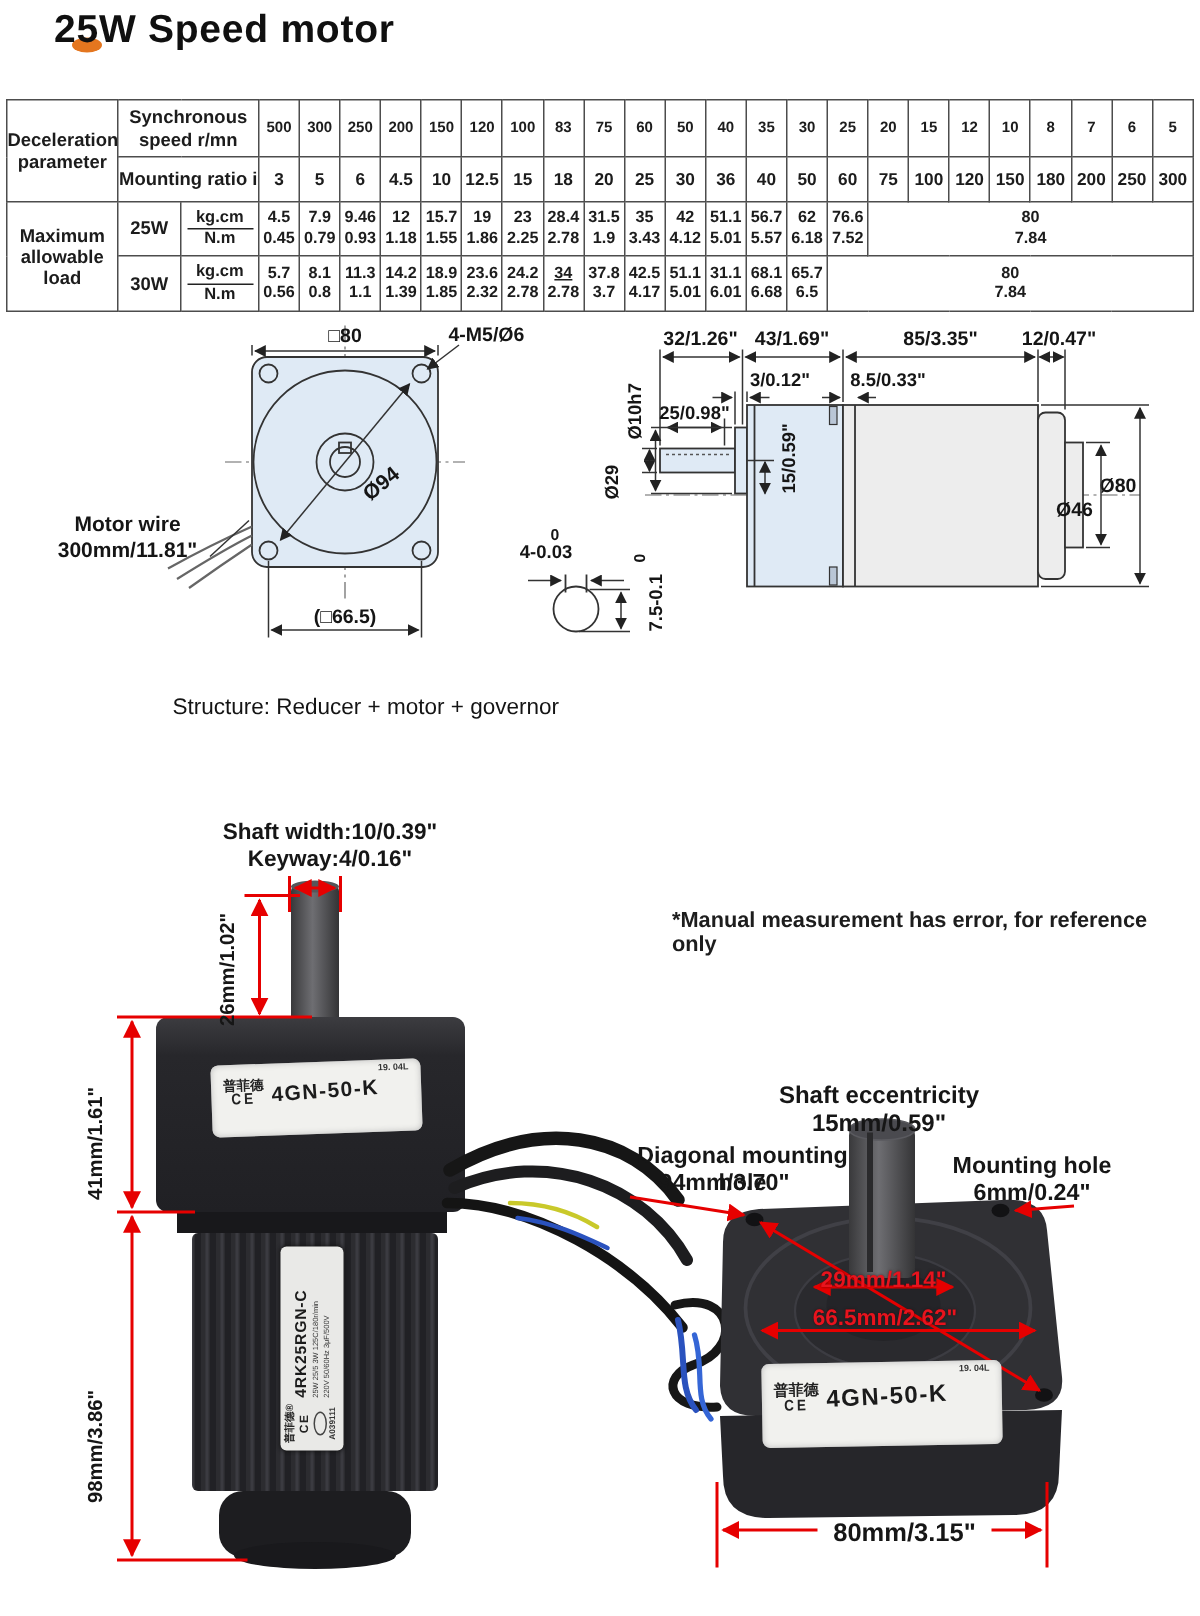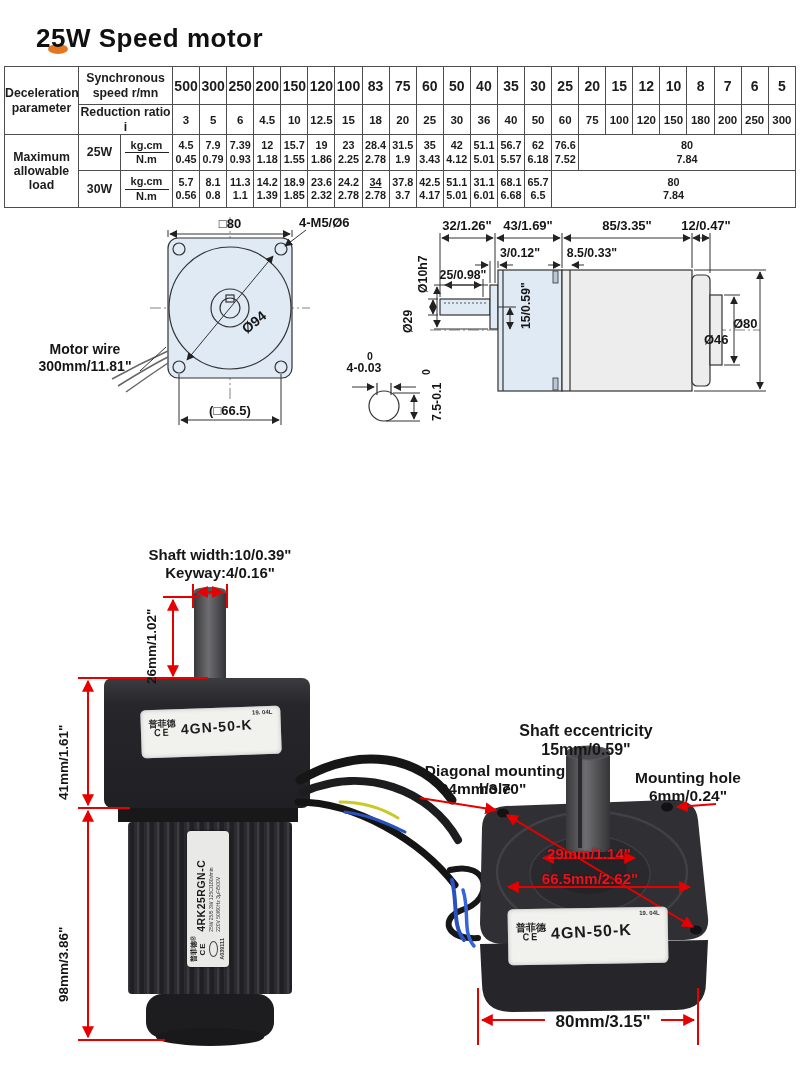--- a/index.html
+++ b/index.html
@@ -1,31 +1,31 @@
 <!DOCTYPE html>
 <html><head>
 <meta charset="utf-8">
 <style>
   html,body{margin:0;padding:0;background:#fff;}
   body{width:800px;height:1077px;position:relative;overflow:hidden;
        font-family:"Liberation Sans",sans-serif;color:#1a1a1a;}
   .page{position:absolute;inset:0;}
 
   
-  .title-wrap{position:absolute;left:36px;top:23px;z-index:2;}
+  .title-wrap{position:absolute;left:36px;top:4px;z-index:2;}
   .title-dot{position:absolute;left:12px;top:21px;width:20px;height:10px;background:#e4761f;
              border-radius:50%;z-index:1;}
   h1.title{position:relative;z-index:2;margin:0;font-size:26px;font-weight:700;color:#101010;letter-spacing:.5px;}
 
   
   table.spec{position:absolute;left:4px;top:66px;width:792px;border-collapse:collapse;table-layout:fixed;z-index:2;}
   table.spec td{border:1px solid #4d4d4d;text-align:center;vertical-align:middle;padding:0;
                 font-weight:700;color:#1c1c1c;overflow:hidden;}
   col.c1{width:74px}col.c2{width:42px}col.c3{width:52px}
-  .ra td{height:37px;font-size:14px;}
+  .ra td{height:37px;font-size:10px;}
   .rb td{height:29px;font-size:11.5px;}
   .rc td{height:35px;font-size:10.8px;line-height:1.22;}
   .rd td{height:36px;font-size:10.8px;line-height:1.22;}
   td.hd{font-size:12.3px;line-height:1.15;}
   .unit div{width:44px;margin:0 auto;font-size:11px;}
   .unit .ut{border-bottom:1.3px solid #222;}
   .u{text-decoration:underline;}
 
   
   .drawsvg{position:absolute;left:0;top:213px;z-index:1;}
@@ -135,21 +135,21 @@
       <td>20</td>
       <td>15</td>
       <td>12</td>
       <td>10</td>
       <td>8</td>
       <td>7</td>
       <td>6</td>
       <td>5</td>
     </tr>
     <tr class="rb">
-      <td colspan="2" class="hd">Reduction ratio  i</td>
+      <td colspan="2" class="hd">Mounting ratio  i</td>
       <td>3</td>
       <td>5</td>
       <td>6</td>
       <td>4.5</td>
       <td>10</td>
       <td>12.5</td>
       <td>15</td>
       <td>18</td>
       <td>20</td>
       <td>25</td>
@@ -176,21 +176,21 @@
       </td>
       <td>
             <div>4.5</div>
             <div>0.45</div>
           </td>
       <td>
             <div>7.9</div>
             <div>0.79</div>
           </td>
       <td>
-            <div>7.39</div>
+            <div>9.46</div>
             <div>0.93</div>
           </td>
       <td>
             <div>12</div>
             <div>1.18</div>
           </td>
       <td>
             <div>15.7</div>
             <div>1.55</div>
           </td>
@@ -432,20 +432,21 @@
       <line class="dim" x1="760" y1="59" x2="760" y2="176" marker-start="url(#ab)" marker-end="url(#ab)"></line>
       <text class="t13" x="733" y="115">Ø80</text>
       <line class="dim" x1="724" y1="82" x2="740" y2="82"></line>
       <line class="dim" x1="724" y1="152" x2="740" y2="152"></line>
       <line class="dim" x1="734" y1="84" x2="734" y2="150" marker-start="url(#ab)" marker-end="url(#ab)"></line>
       <text class="t13" x="704" y="131">Ø46</text>
     </g>
   </svg>
 
   <div class="specs-block">
+    <p>Structure:  Reducer + motor + governor</p>
   </div>
 
   <div class="photos">
     <svg width="800" height="537" viewBox="0 0 800 537">
       <defs>
         <marker id="ra" viewBox="0 0 10 10" refX="9" refY="5" markerWidth="6" markerHeight="6" orient="auto-start-reverse">
           <path d="M0,0 L10,5 L0,10 z" fill="#e60000"></path>
         </marker>
         <linearGradient id="gShaft" x1="0" y1="0" x2="1" y2="0">
           <stop offset="0" stop-color="#39393b"></stop>
@@ -527,20 +528,21 @@
 
         <line x1="478" y1="448" x2="478" y2="505"></line>
         <line x1="698" y1="448" x2="698" y2="505"></line>
         <line x1="482" y1="480" x2="694" y2="480" marker-start="url(#ra)" marker-end="url(#ra)"></line>
       </g>
     </svg>
 
     <div class="pl center" style="left:136px;top:6px;width:168px;font-size:15px;">Shaft width:10/0.39"</div>
     <div class="pl center" style="left:136px;top:24px;width:168px;font-size:15px;">Keyway:4/0.16"</div>
     <div class="pl vtext" style="left:144px;top:52px;height:92px;">26mm/1.02"</div>
+    <div class="pl disclaimer" style="left:448px;top:66px;width:330px;">*Manual measurement has error, for reference only</div>
     <div class="pl vtext" style="left:56px;top:148px;height:112px;">41mm/1.61"</div>
     <div class="pl vtext" style="left:56px;top:326px;height:136px;">98mm/3.86"</div>
 
     <div class="glabel" style="left:141px;top:168px;width:140px;height:48px;transform:rotate(-2deg);">
       <span class="gl-date">19. 04L</span>
       <div class="gl-row">
         <div class="gl-brandcol">
           <span class="gl-brand">普菲德</span>
           <span class="gl-ce">CE</span>
         </div>

